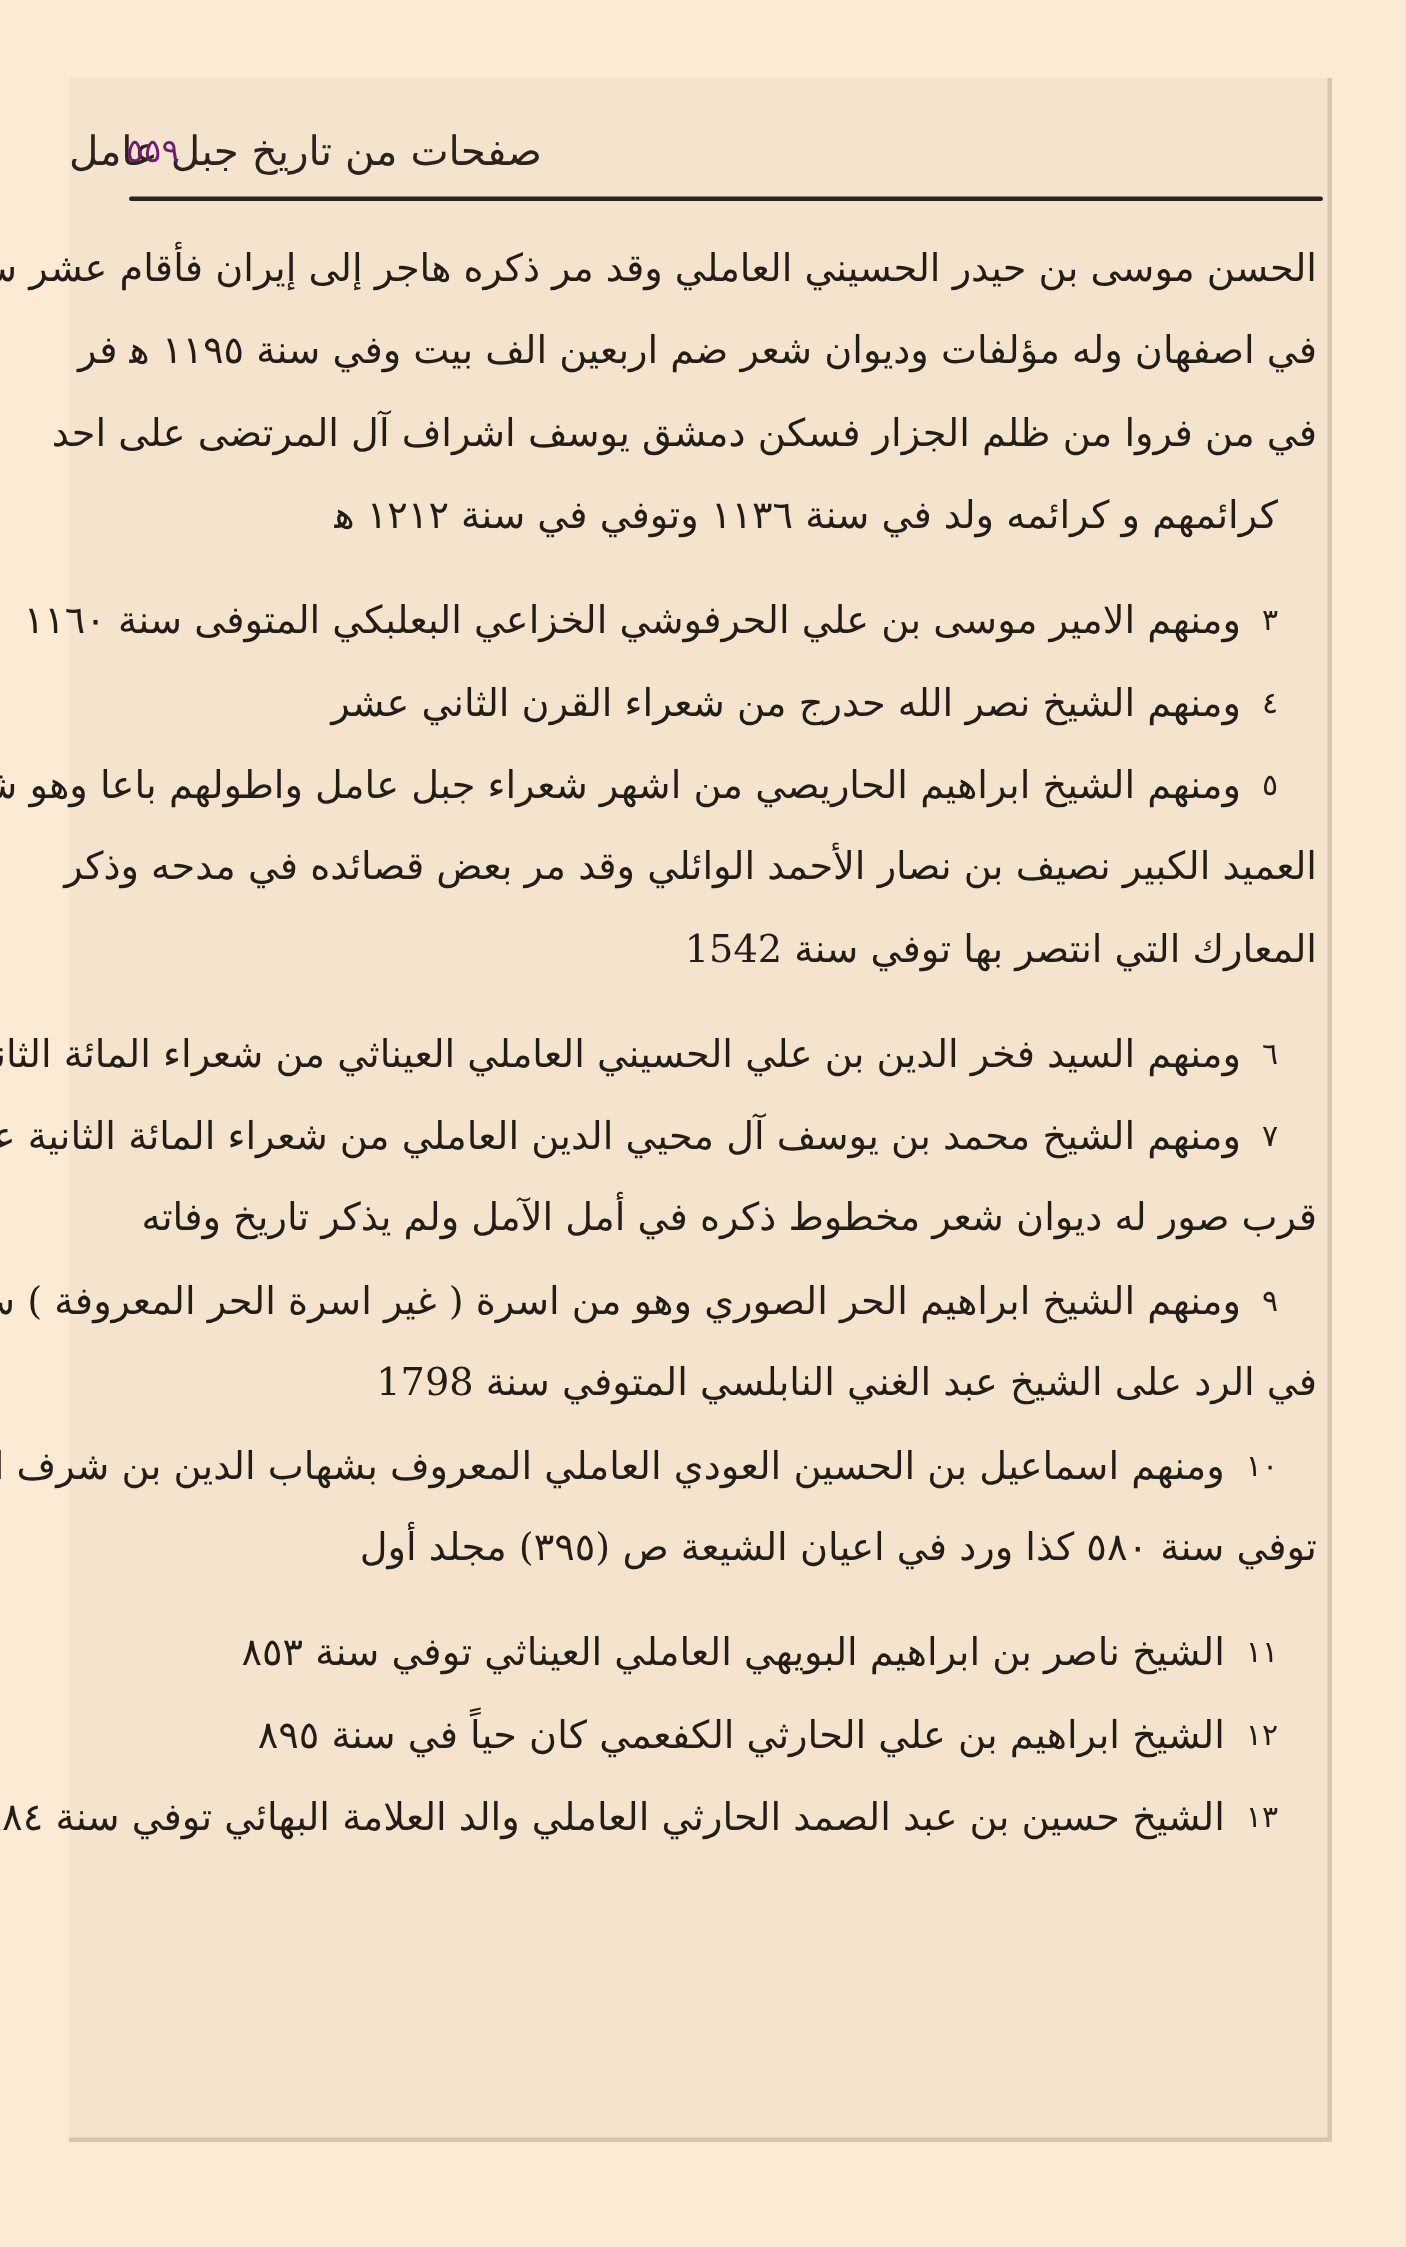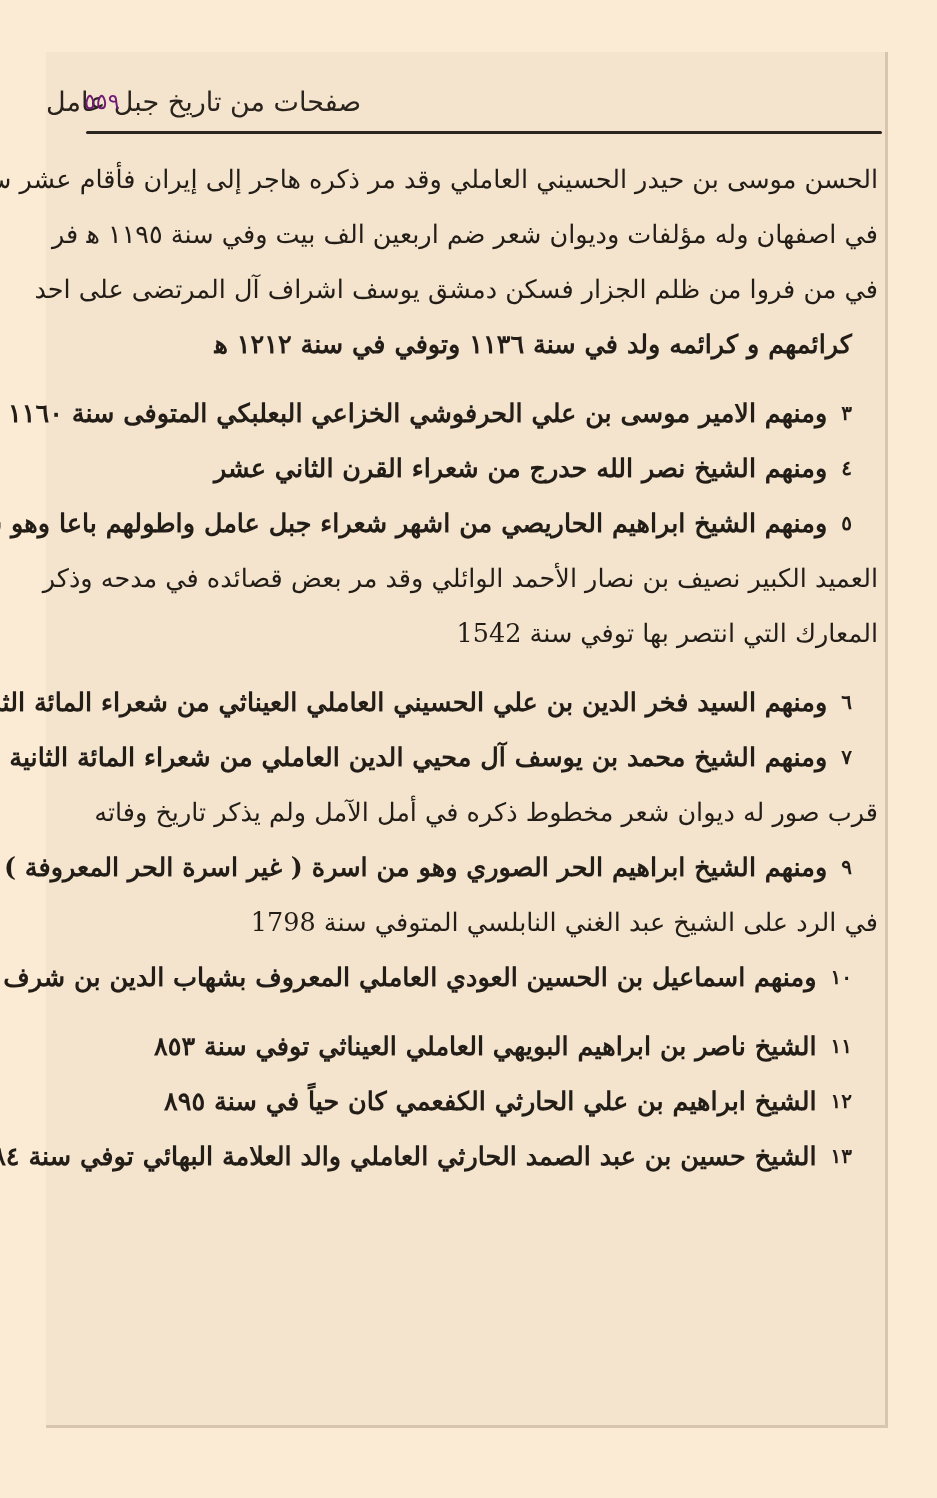--- a/index.html
+++ b/index.html
@@ -73,21 +73,20 @@
       line-height: 55px;
       white-space: nowrap;
       text-align: justify;
       text-align-last: justify;
     }
     .line.short {
       text-align-last: right;
     }
     .line.indent {
       padding-right: 26px;
-      font-weight: bold;
     }
     .gap {
       height: 14px;
     }
     .num {
       display: inline-block;
       font-size: 20px;
       margin-left: 14px;
       vertical-align: 2px;
     }
@@ -122,20 +121,21 @@
     <div class="line indent"><span class="num">٦</span><span>ومنهم السيد فخر الدين بن علي الحسيني العاملي العيناثي من شعراء المائة الثانية عشرة</span></div>
 
     <div class="line indent"><span class="num">٧</span><span>ومنهم الشيخ محمد بن يوسف آل محيي الدين العاملي من شعراء المائة الثانية عشرة</span></div>
 
     <div class="line short">قرب صور له ديوان شعر مخطوط ذكره في أمل الآمل ولم يذكر تاريخ وفاته</div>
 
     <div class="line indent"><span class="num">٩</span><span>ومنهم الشيخ ابراهيم الحر الصوري وهو من اسرة ( غير اسرة الحر المعروفة ) سكنت</span></div>
     <div class="line short">في الرد على الشيخ عبد الغني النابلسي المتوفي سنة 1798</div>
 
     <div class="line indent"><span class="num">١٠</span><span>ومنهم اسماعيل بن الحسين العودي العاملي المعروف بشهاب الدين بن شرف الدين</span></div>
+    <div class="line short">توفي سنة ٥٨٠ كذا ورد في اعيان الشيعة ص (٣٩٥) مجلد أول</div>
     <div class="gap"></div>
 
     <div class="line short indent"><span class="num">١١</span><span>الشيخ ناصر بن ابراهيم البويهي العاملي العيناثي توفي سنة ٨٥٣</span></div>
 
     <div class="line short indent"><span class="num">١٢</span><span>الشيخ ابراهيم بن علي الحارثي الكفعمي كان حياً في سنة ٨٩٥</span></div>
 
     <div class="line indent"><span class="num">١٣</span><span>الشيخ حسين بن عبد الصمد الحارثي العاملي والد العلامة البهائي توفي سنة ٩٨٤</span></div>
   </div>
 </div>
 

